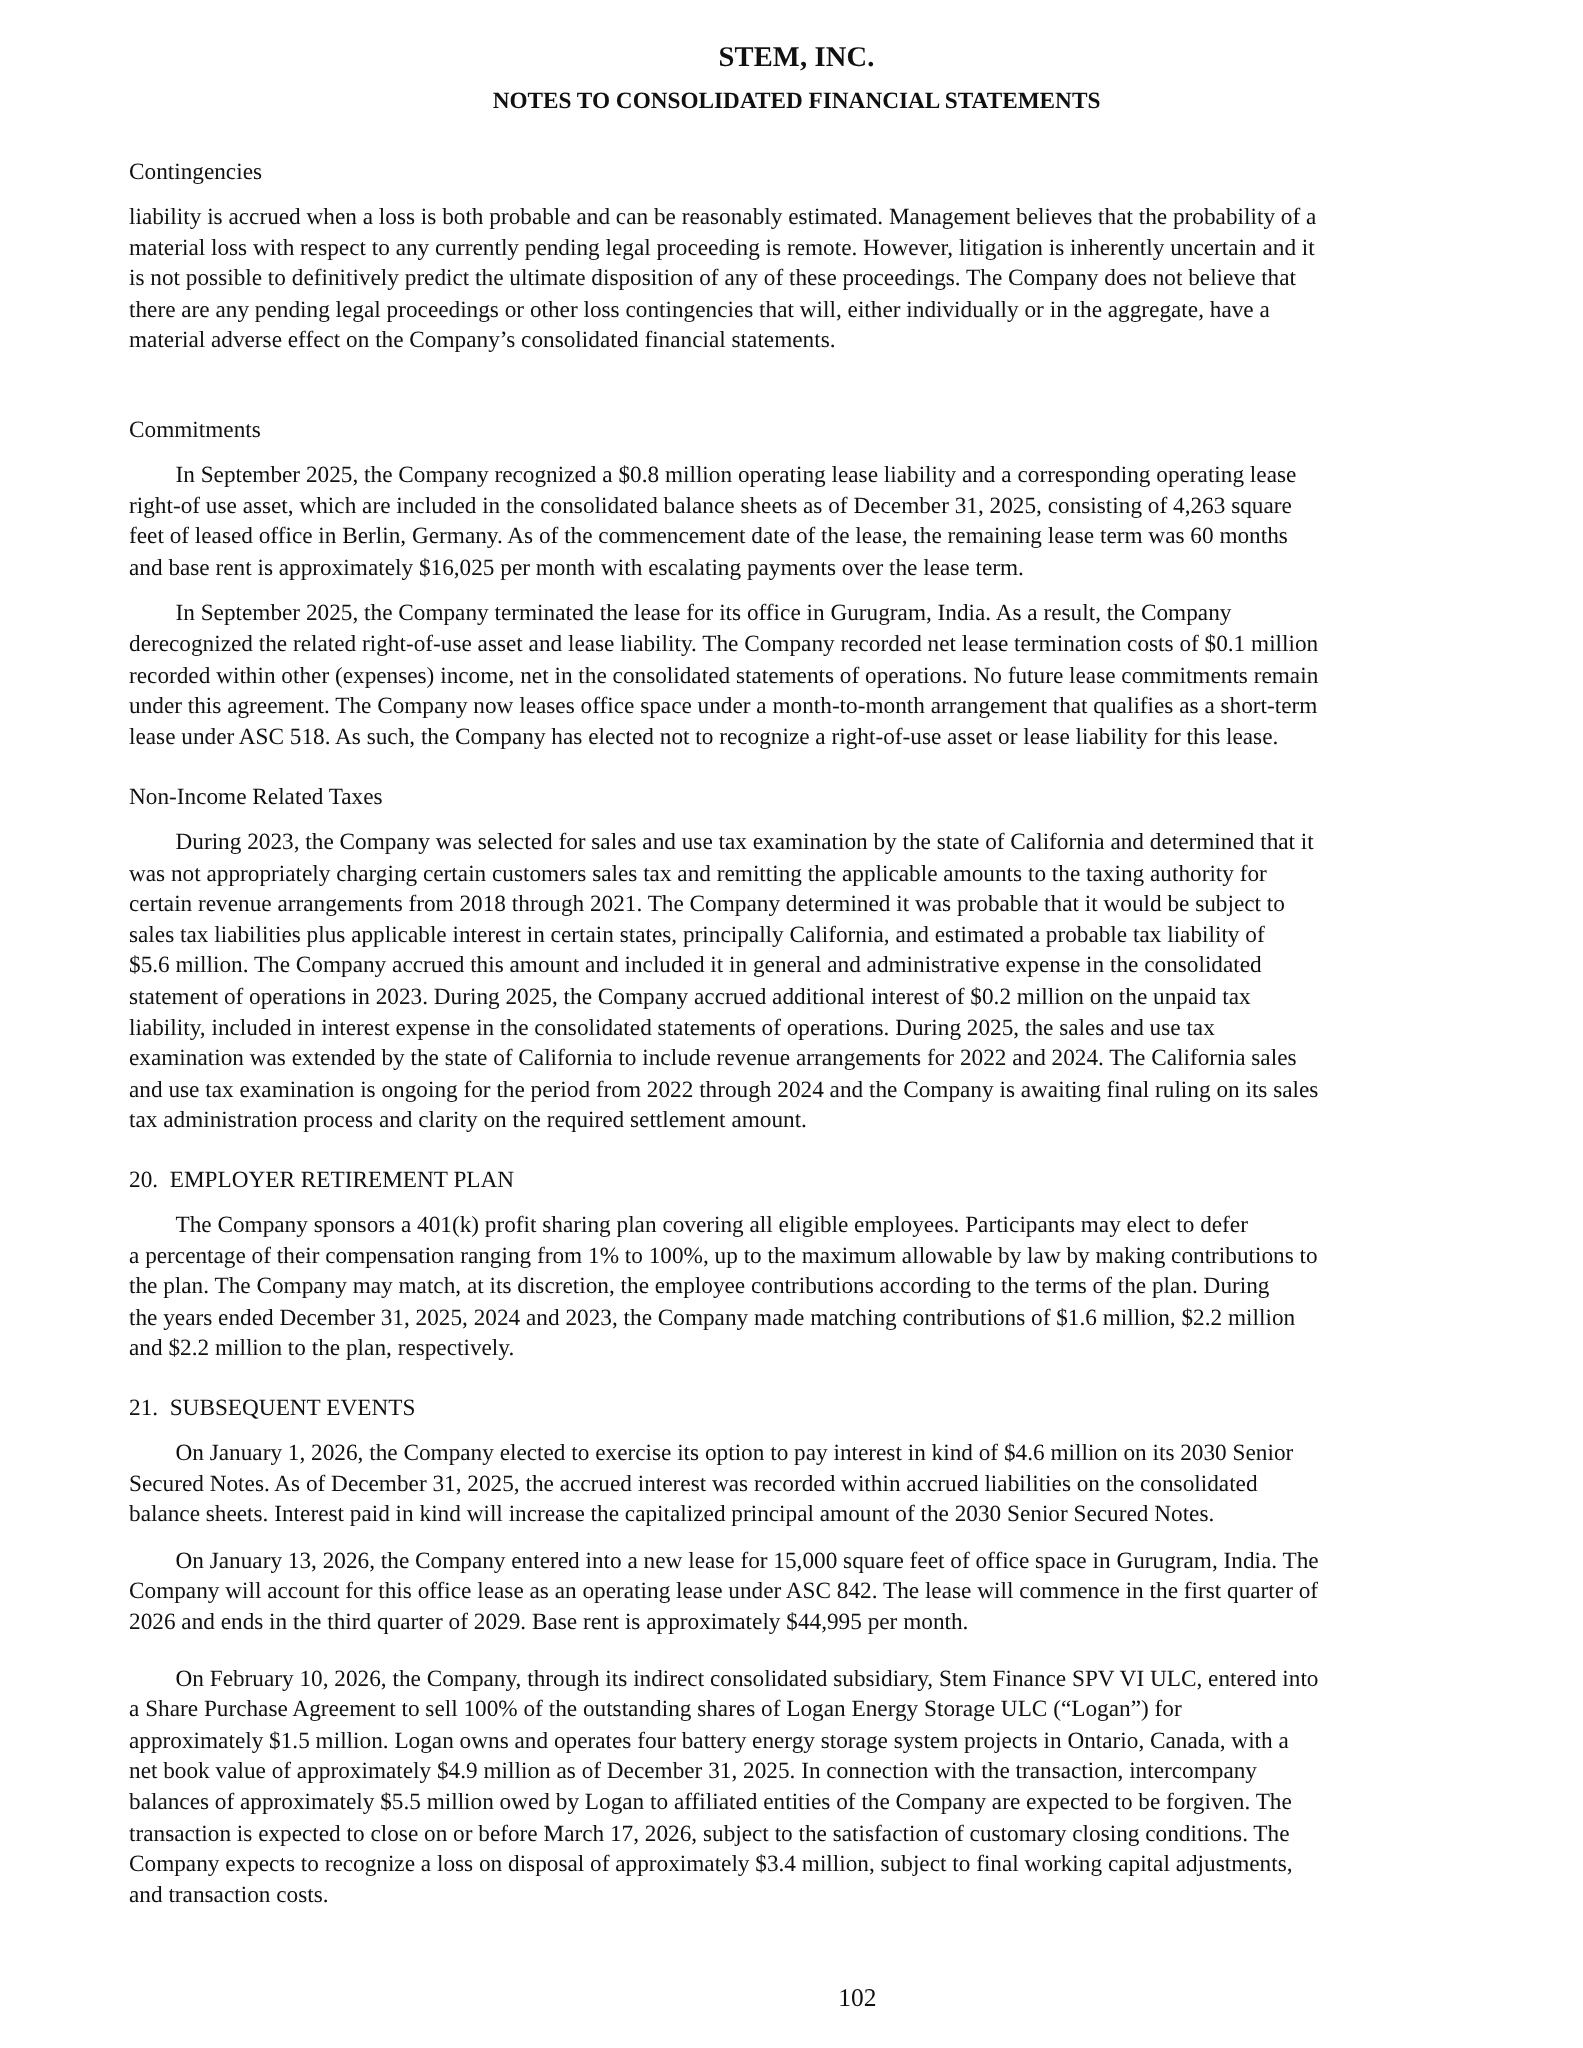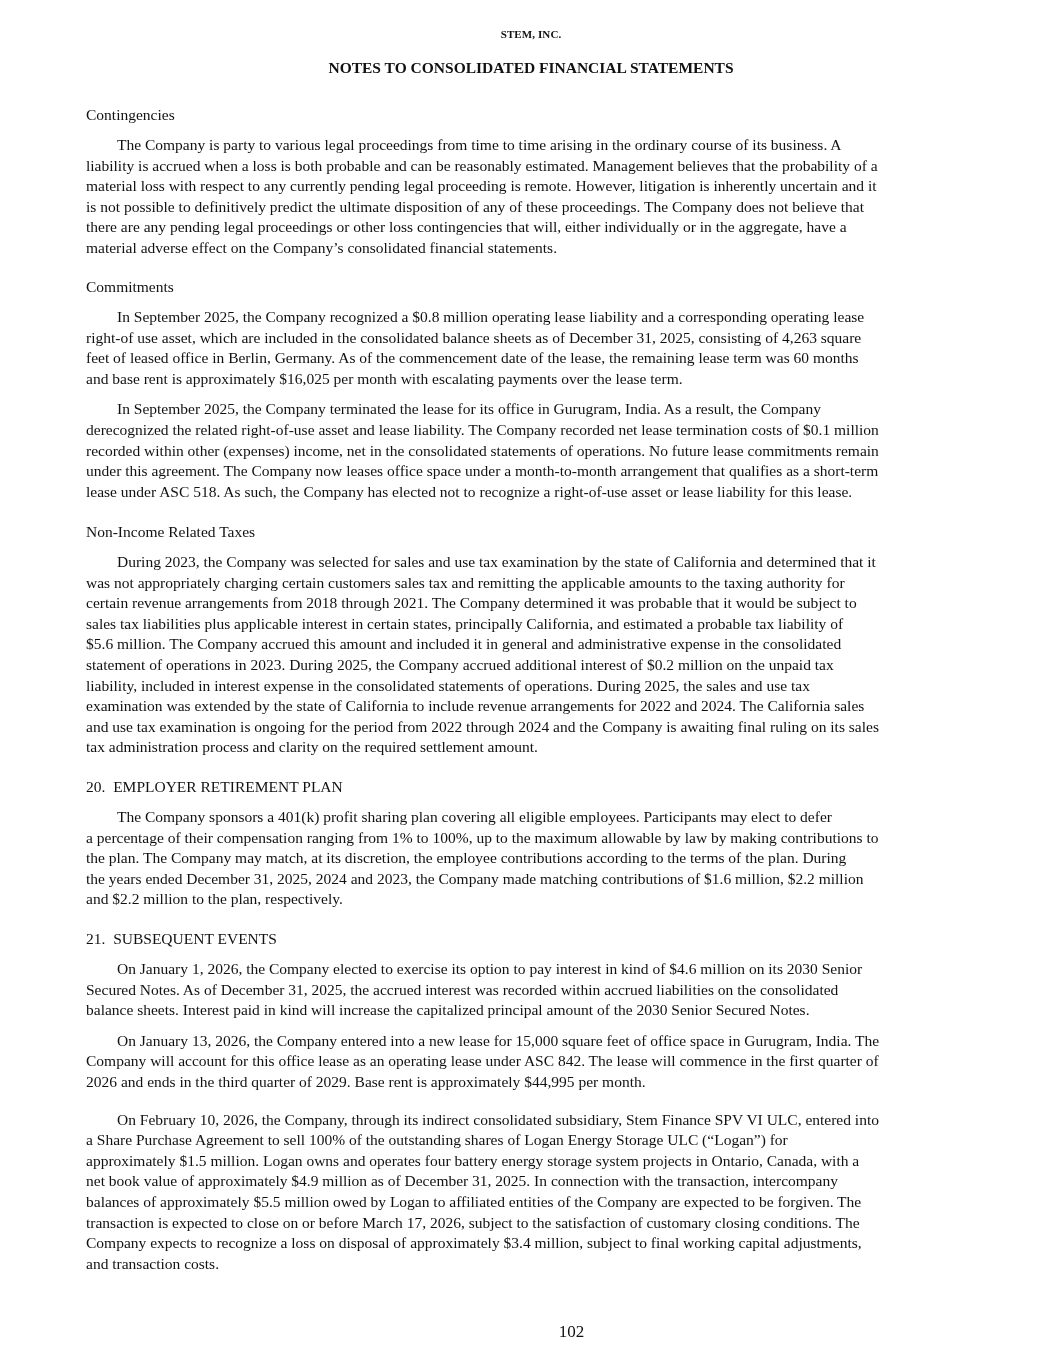--- a/index.html
+++ b/index.html
@@ -21,21 +21,21 @@
       top: 0;
       width: 890px;
     }
     .company {
       position: absolute;
       top: 28px;
       left: 0;
       width: 890px;
       text-align: center;
       font-weight: bold;
-      font-size: 11px;
+      font-size: 19px;
       letter-spacing: 0.1px;
     }
     .notes-title {
       position: absolute;
       top: 59px;
       left: 0;
       width: 890px;
       text-align: center;
       font-weight: bold;
       font-size: 15.5px;
@@ -77,21 +77,20 @@
 <body>
 
 <div class="page">
 
   <div class="company">STEM, INC.</div>
   <div class="notes-title">NOTES TO CONSOLIDATED FINANCIAL STATEMENTS</div>
 
   <div class="section" style="top:105px;">
     <p class="heading" style="margin-bottom:10px;">Contingencies</p>
     <p class="para">
-      <span class="line indent">The Company is party to various legal proceedings from time to time arising in the ordinary course of its business. A</span>
       <span class="line">liability is accrued when a loss is both probable and can be reasonably estimated. Management believes that the probability of a</span>
       <span class="line">material loss with respect to any currently pending legal proceeding is remote. However, litigation is inherently uncertain and it</span>
       <span class="line">is not possible to definitively predict the ultimate disposition of any of these proceedings. The Company does not believe that</span>
       <span class="line">there are any pending legal proceedings or other loss contingencies that will, either individually or in the aggregate, have a</span>
       <span class="line">material adverse effect on the Company’s consolidated financial statements.</span>
     </p>
   </div>
 
   <div class="section" style="top:277px;">
     <p class="heading" style="margin-bottom:10px;">Commitments</p>

